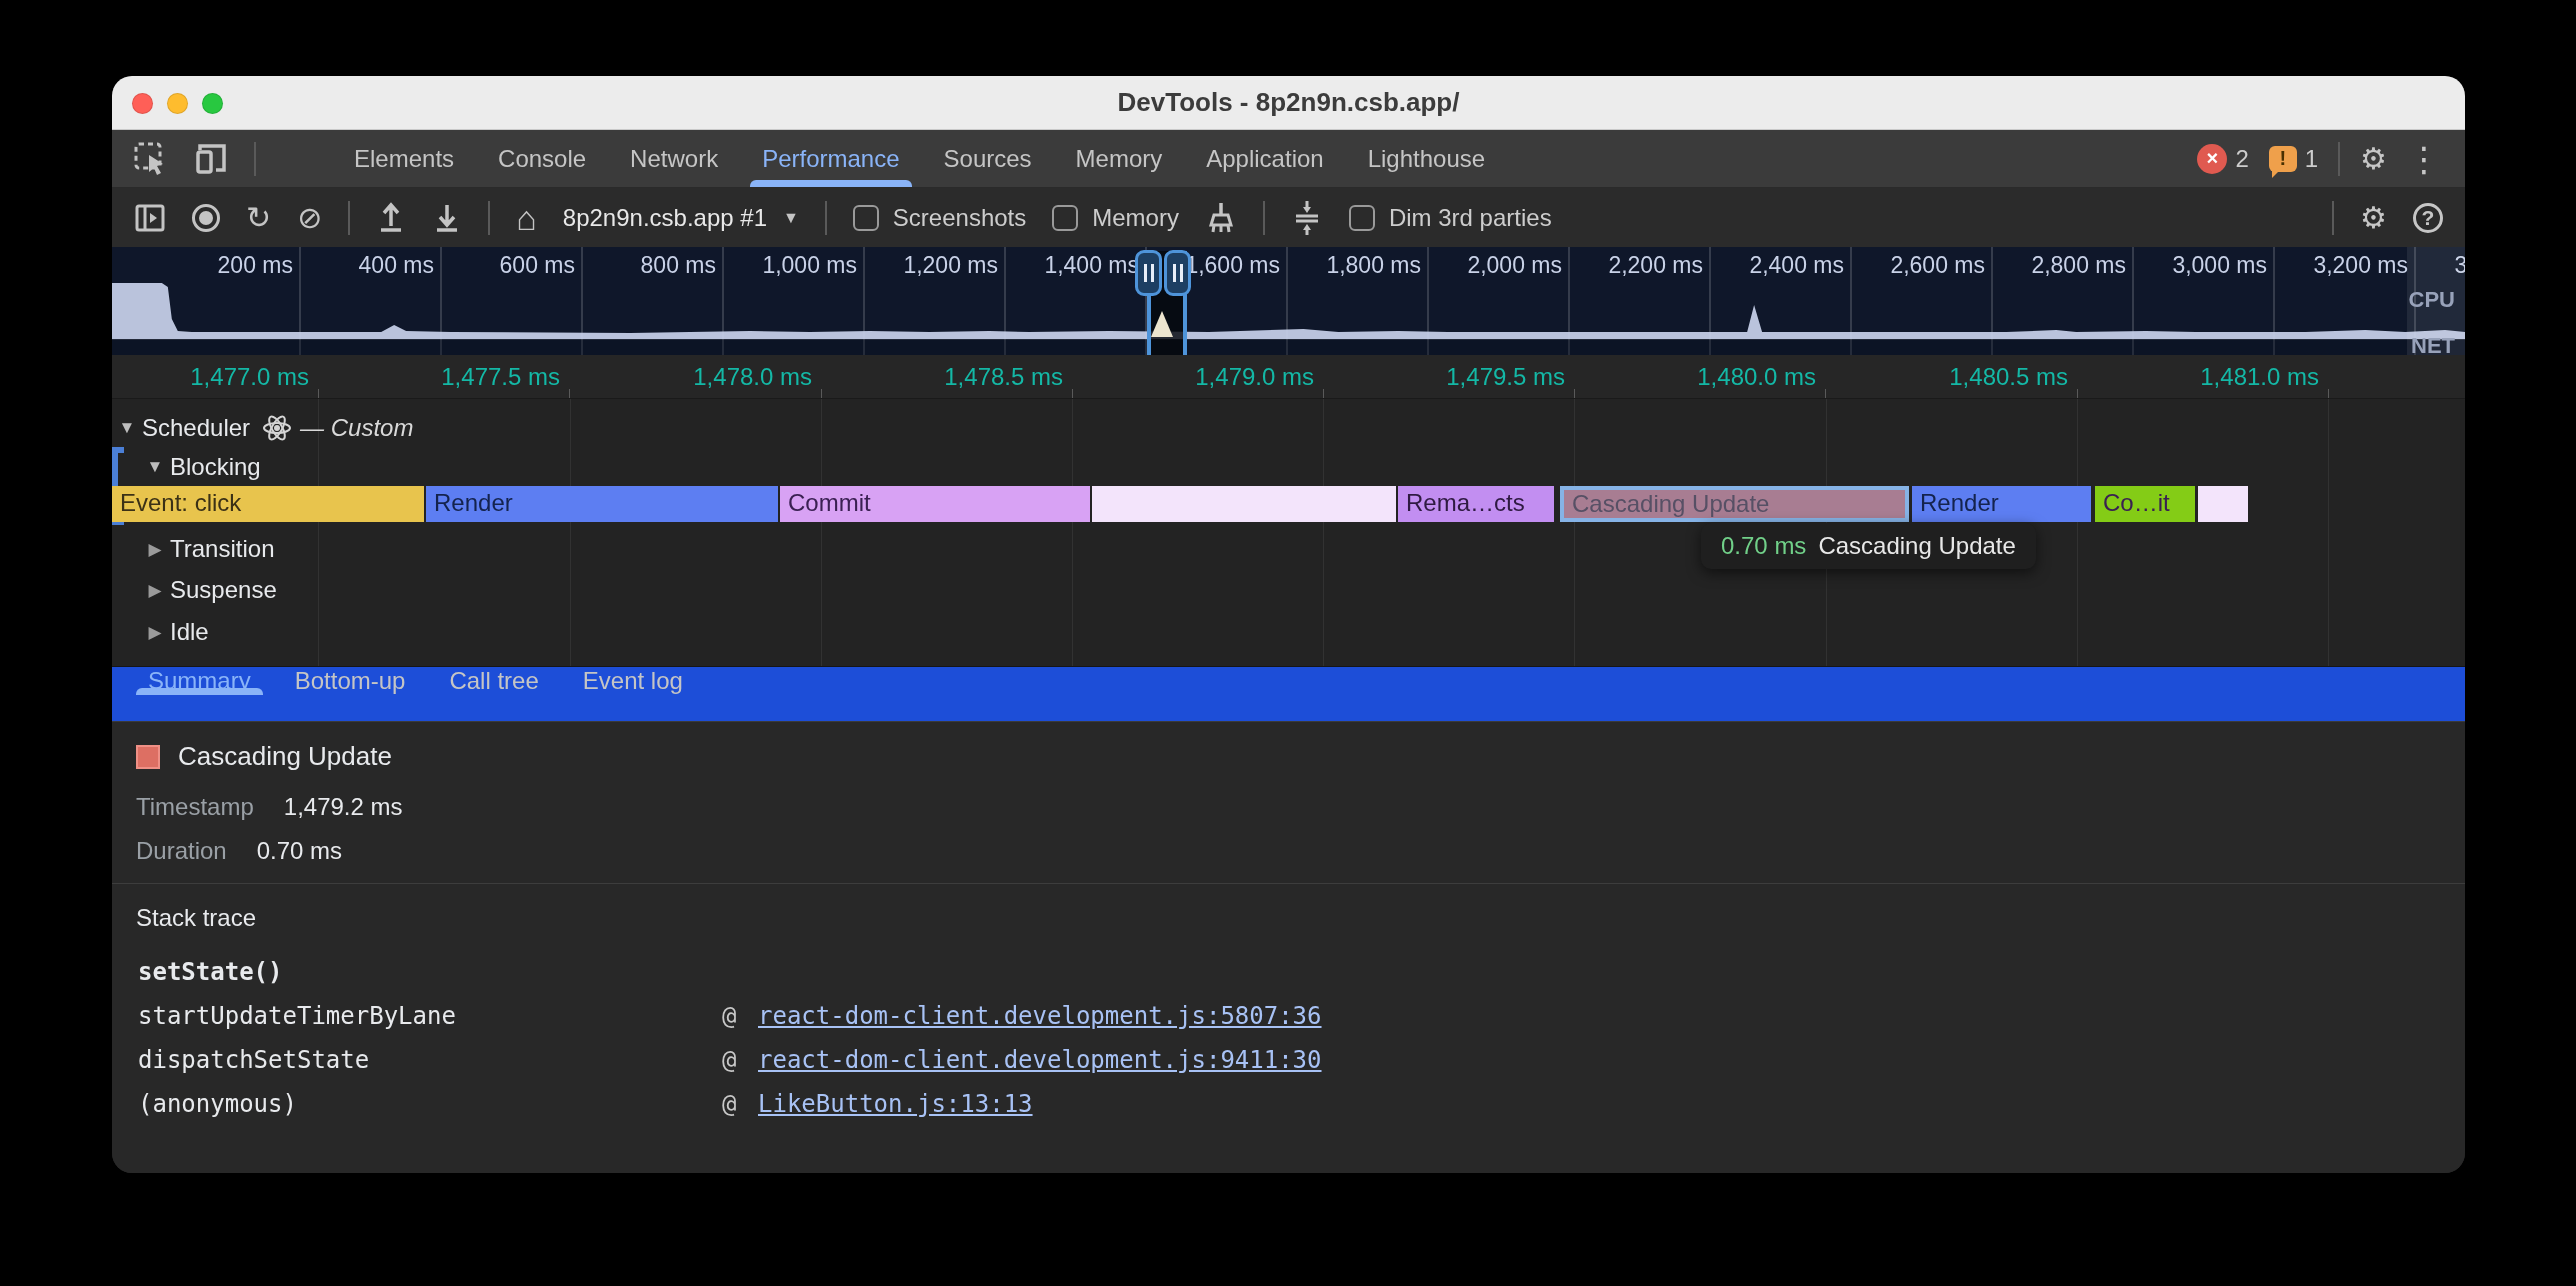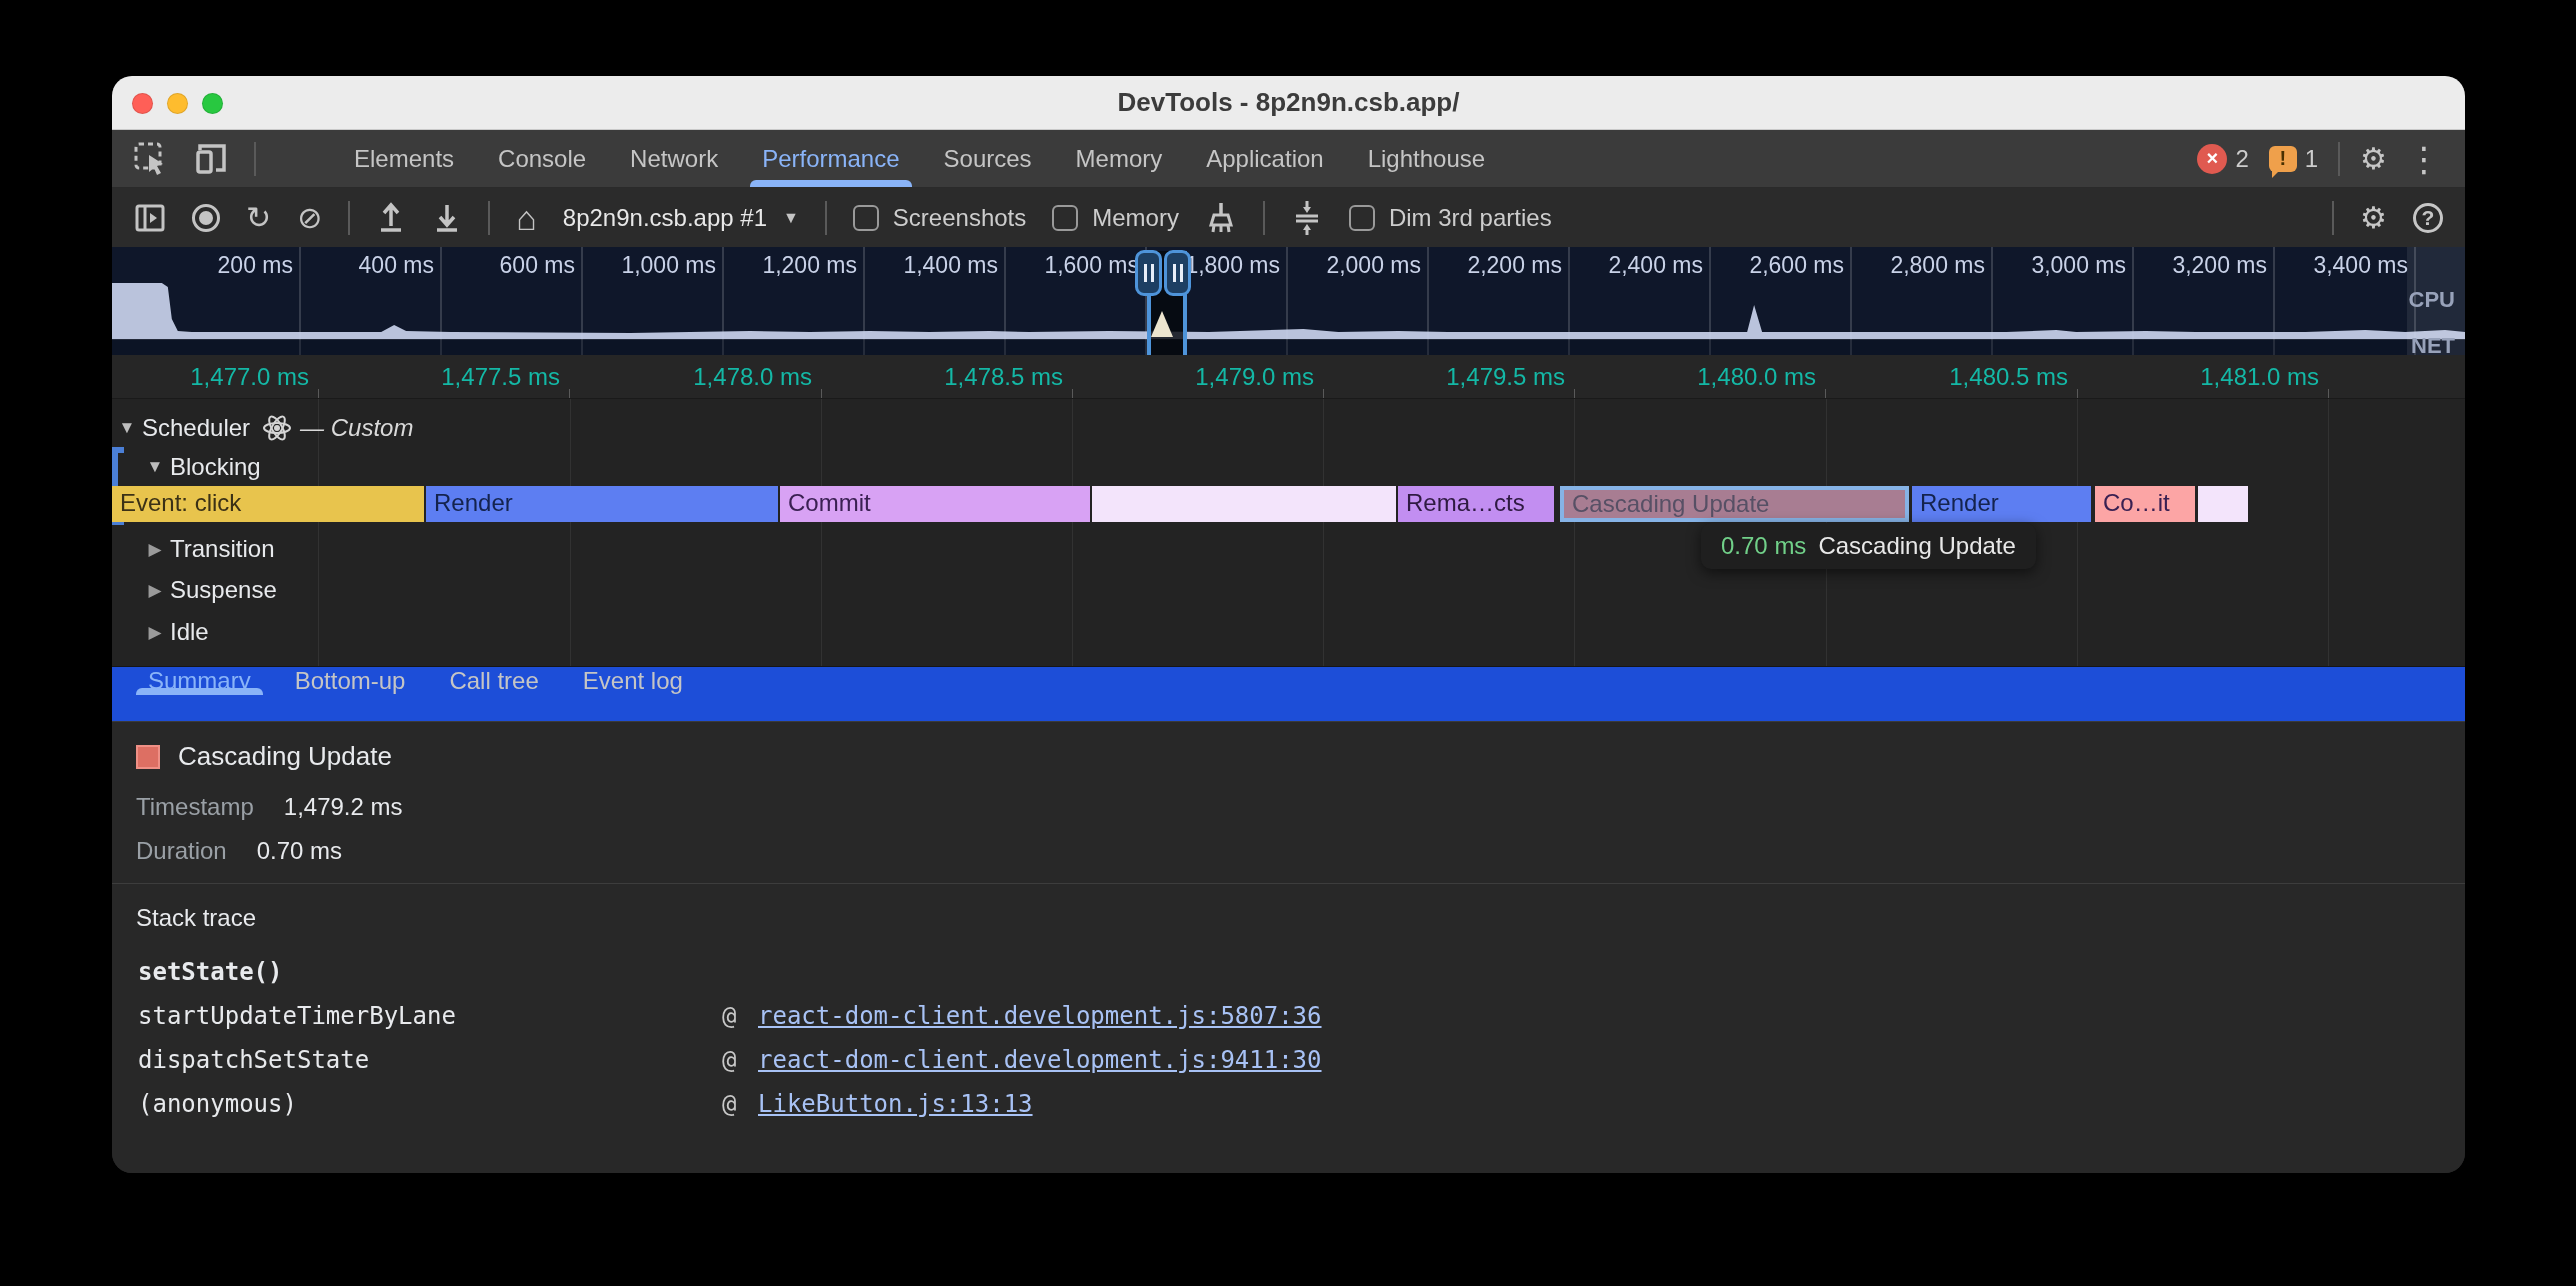--- a/index.html
+++ b/index.html
@@ -255,20 +255,21 @@
         <span class="icon-btn">⚙</span>
         <span class="help-icon">?</span>
       </div>
     </div>
 
     <div class="overview">
       <div class="ov-ruler" id="ov-ruler">
           <div class="ov-cell first">200 ms</div>
           <div class="ov-cell">400 ms</div>
           <div class="ov-cell">600 ms</div>
+          <div class="ov-cell">800 ms</div>
           <div class="ov-cell">1,000 ms</div>
           <div class="ov-cell">1,200 ms</div>
           <div class="ov-cell">1,400 ms</div>
           <div class="ov-cell">1,600 ms</div>
           <div class="ov-cell">1,800 ms</div>
           <div class="ov-cell">2,000 ms</div>
           <div class="ov-cell">2,200 ms</div>
           <div class="ov-cell">2,400 ms</div>
           <div class="ov-cell">2,600 ms</div>
           <div class="ov-cell">2,800 ms</div>
@@ -339,21 +340,21 @@
         <span>Blocking</span>
       </div>
       <div class="flame-row" id="flame-row">
           <div class="flame-bar" style="left: 0px; width: 312px; background: rgb(232, 196, 77); color: rgb(59, 49, 22);">Event: click</div>
           <div class="flame-bar" style="left: 314px; width: 352px; background: rgb(93, 126, 242); color: rgb(20, 35, 77);">Render</div>
           <div class="flame-bar" style="left: 668px; width: 310px; background: rgb(216, 162, 244); color: rgb(58, 32, 82);">Commit</div>
           <div class="flame-bar" style="left: 980px; width: 304px; background: rgb(243, 228, 251); color: rgb(58, 32, 82);"></div>
           <div class="flame-bar" style="left: 1286px; width: 156px; background: rgb(194, 142, 241); color: rgb(47, 26, 66);">Rema…cts</div>
           <div class="flame-bar selected" style="left: 1448px; width: 349px; background: rgb(168, 125, 146); color: rgb(87, 80, 101);">Cascading Update</div>
           <div class="flame-bar" style="left: 1800px; width: 179px; background: rgb(93, 126, 242); color: rgb(20, 35, 77);">Render</div>
-          <div class="flame-bar" style="left: 1983px; width: 100px; background: #fca5a5; color: rgb(58, 32, 82);">Co…it</div>
+          <div class="flame-bar" style="left: 1983px; width: 100px; background: #84cc16; color: rgb(58, 32, 82);">Co…it</div>
           <div class="flame-bar" style="left: 2086px; width: 50px; background: rgb(243, 228, 251); color: rgb(58, 32, 82);"></div>
         </div>
       <div class="track-row row-transition">
         <span class="indent"></span>
         <span class="tri dim">▶</span>
         <span>Transition</span>
       </div>
       <div class="track-row row-suspense">
         <span class="indent"></span>
         <span class="tri dim">▶</span>

